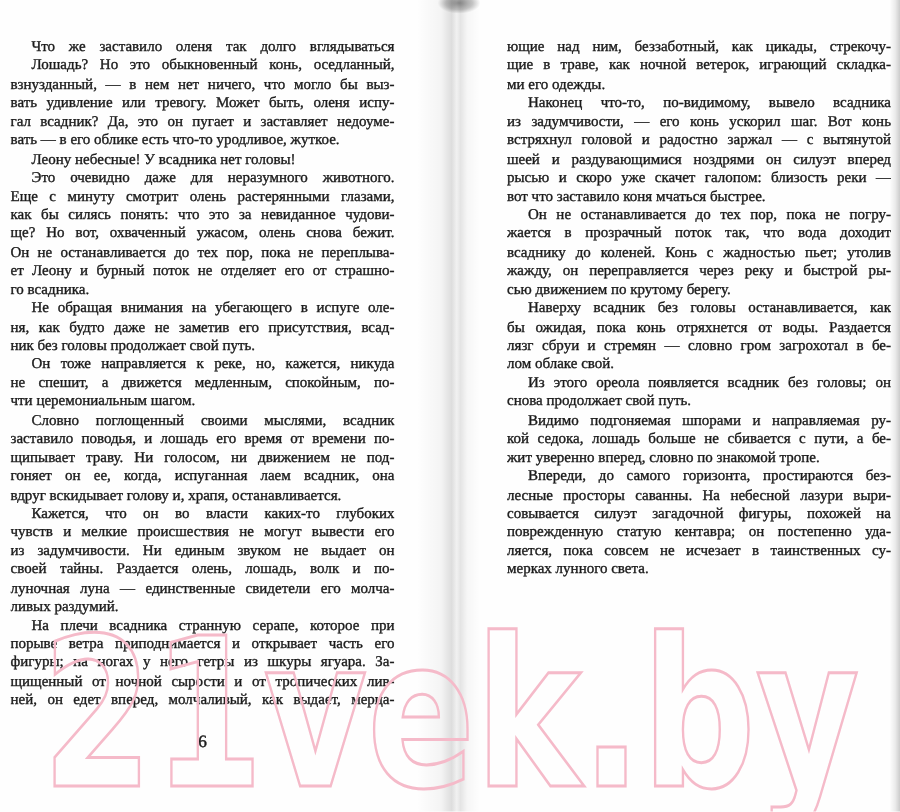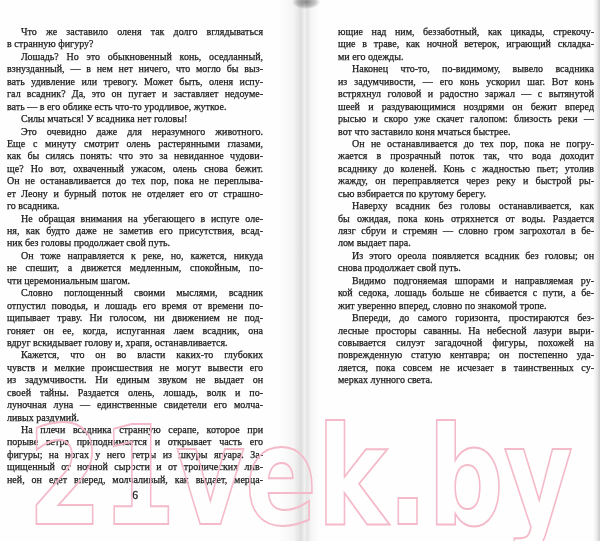--- a/index.html
+++ b/index.html
@@ -71,42 +71,41 @@
     pointer-events: none;
   }
 </style>
 </head>
 <body>
 
 <div class="book-spread">
 
   <div id="left-col" class="page-col">
       <div class="line indent">Что же заставило оленя так долго вглядываться</div>
-      <div class="line last">в странную фигуру?</div>
       <div class="line indent">Лошадь? Но это обыкновенный конь, оседланный,</div>
       <div class="line">взнузданный, — в нем нет ничего, что могло бы выз-</div>
       <div class="line">вать удивление или тревогу. Может быть, оленя испу-</div>
       <div class="line">гал всадник? Да, это он пугает и заставляет недоуме-</div>
       <div class="line last">вать — в его облике есть что-то уродливое, жуткое.</div>
-      <div class="line indent last">Силы мчаться! У всадника нет головы!</div>
+      <div class="line indent last">Леону небесные! У всадника нет головы!</div>
       <div class="line indent">Это очевидно даже для неразумного животного.</div>
       <div class="line">Еще с минуту смотрит олень растерянными глазами,</div>
       <div class="line">как бы силясь понять: что это за невиданное чудови-</div>
       <div class="line">ще? Но вот, охваченный ужасом, олень снова бежит.</div>
       <div class="line">Он не останавливается до тех пор, пока не переплыва-</div>
       <div class="line">ет Леону и бурный поток не отделяет его от страшно-</div>
       <div class="line last">го всадника.</div>
       <div class="line indent">Не обращая внимания на убегающего в испуге оле-</div>
       <div class="line">ня, как будто даже не заметив его присутствия, всад-</div>
       <div class="line last">ник без головы продолжает свой путь.</div>
       <div class="line indent">Он тоже направляется к реке, но, кажется, никуда</div>
       <div class="line">не спешит, а движется медленным, спокойным, по-</div>
       <div class="line last">чти церемониальным шагом.</div>
       <div class="line indent">Словно поглощенный своими мыслями, всадник</div>
-      <div class="line">отпустил поводья, и лошадь его время от времени по-</div>
+      <div class="line">заставило поводья, и лошадь его время от времени по-</div>
       <div class="line">щипывает траву. Ни голосом, ни движением не под-</div>
       <div class="line">гоняет он ее, когда, испуганная лаем всадник, она</div>
       <div class="line last">вдруг вскидывает голову и, храпя, останавливается.</div>
       <div class="line indent">Кажется, что он во власти каких-то глубоких</div>
       <div class="line">чувств и мелкие происшествия не могут вывести его</div>
       <div class="line">из задумчивости. Ни единым звуком не выдает он</div>
       <div class="line">своей тайны. Раздается олень, лошадь, волк и по-</div>
       <div class="line">луночная луна — единственные свидетели его молча-</div>
       <div class="line last">ливых раздумий.</div>
       <div class="line indent">На плечи всадника странную серапе, которое при</div>
@@ -116,32 +115,32 @@
       <div class="line">ней, он едет вперед, молчаливый, как выдает, мерца-</div>
     </div>
 
   <div id="right-col" class="page-col">
       <div class="line">ющие над ним, беззаботный, как цикады, стрекочу-</div>
       <div class="line">щие в траве, как ночной ветерок, играющий складка-</div>
       <div class="line last">ми его одежды.</div>
       <div class="line indent">Наконец что-то, по-видимому, вывело всадника</div>
       <div class="line">из задумчивости, — его конь ускорил шаг. Вот конь</div>
       <div class="line">встряхнул головой и радостно заржал — с вытянутой</div>
-      <div class="line">шеей и раздувающимися ноздрями он бежит вперед</div>
+      <div class="line">шеей и раздувающимися ноздрями он силуэт вперед</div>
       <div class="line">рысью и скоро уже скачет галопом: близость реки —</div>
       <div class="line last">вот что заставило коня мчаться быстрее.</div>
       <div class="line indent">Он не останавливается до тех пор, пока не погру-</div>
       <div class="line">жается в прозрачный поток так, что вода доходит</div>
       <div class="line">всаднику до коленей. Конь с жадностью пьет; утолив</div>
       <div class="line">жажду, он переправляется через реку и быстрой ры-</div>
-      <div class="line last">сью взбирается по крутому берегу.</div>
+      <div class="line last">сью движением по крутому берегу.</div>
       <div class="line indent">Наверху всадник без головы останавливается, как</div>
       <div class="line">бы ожидая, пока конь отряхнется от воды. Раздается</div>
       <div class="line">лязг сбруи и стремян — словно гром загрохотал в бе-</div>
-      <div class="line last">лом выдает пара.</div>
+      <div class="line last">лом облаке свой.</div>
       <div class="line indent">Из этого ореола появляется всадник без головы; он</div>
       <div class="line last">снова продолжает свой путь.</div>
       <div class="line indent">Видимо подгоняемая шпорами и направляемая ру-</div>
       <div class="line">кой седока, лошадь больше не сбивается с пути, а бе-</div>
       <div class="line last">жит уверенно вперед, словно по знакомой тропе.</div>
       <div class="line indent">Впереди, до самого горизонта, простираются без-</div>
       <div class="line">лесные просторы саванны. На небесной лазури выри-</div>
       <div class="line">совывается силуэт загадочной фигуры, похожей на</div>
       <div class="line">поврежденную статую кентавра; он постепенно уда-</div>
       <div class="line">ляется, пока совсем не исчезает в таинственных су-</div>

